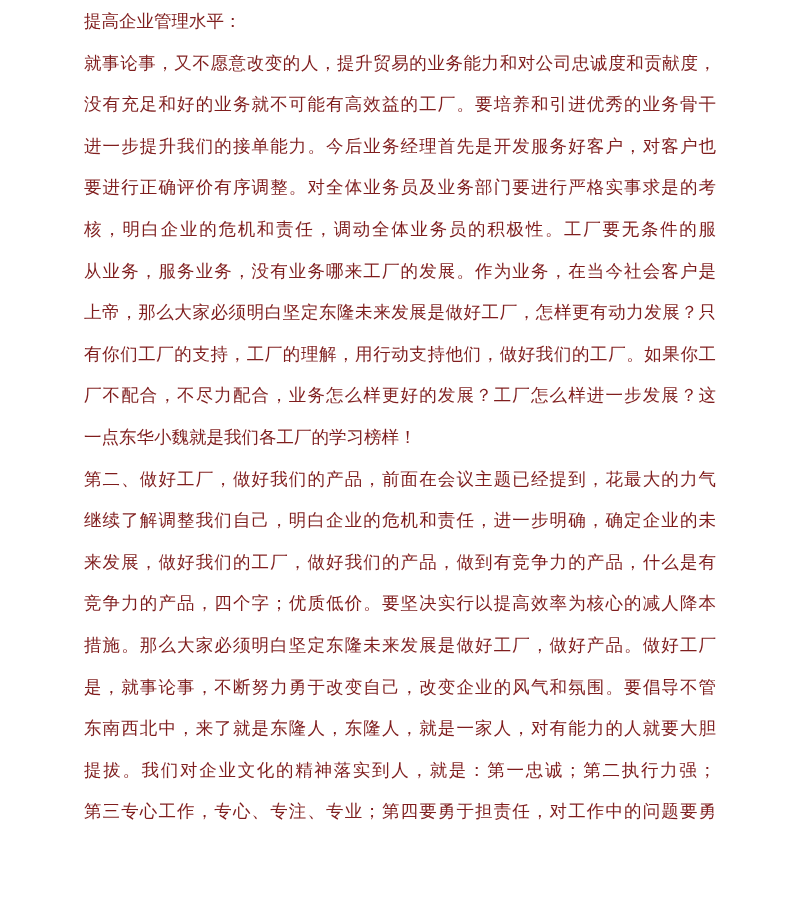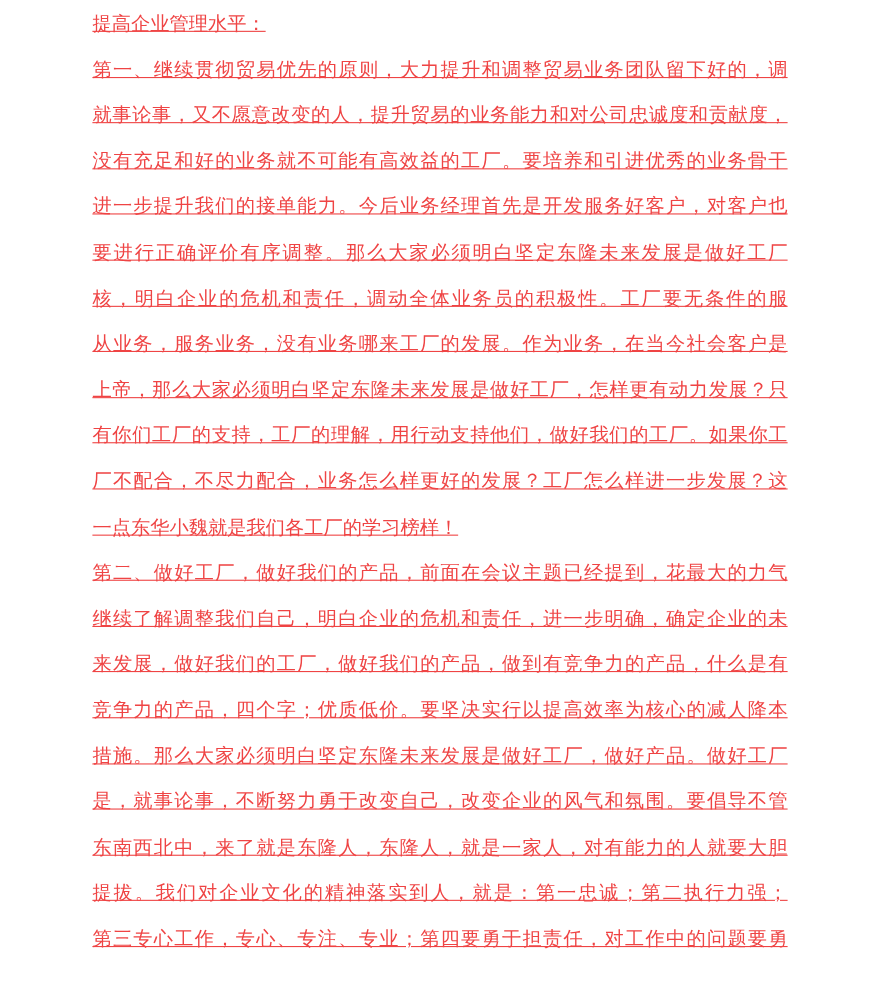--- a/index.html
+++ b/index.html
@@ -21,23 +21,22 @@
     height: 916px;
     background: #ffffff;
   }
   .textblock {
     position: absolute;
     left: 84px;
     top: 1px;
     width: 632px;
     font-family: "Liberation Serif", "DejaVu Serif", serif;
     font-size: 17.5px;
-    color: #ef4444;
+    color: #7f1d1d;
     font-weight: 400;
-    text-decoration: underline;
   }
   .line {
     height: 41.6px;
     line-height: 41.6px;
     text-align: left;
     white-space: nowrap;
     overflow: visible;
   }
   .line.j {
     white-space: normal;
@@ -45,25 +44,24 @@
     text-align-last: justify;
     text-justify: inter-character;
   }
 </style>
 </head>
 <body>
 
 <div class="page">
   <div class="textblock">
     <div class="line">提高企业管理水平：</div>
-    <div class="line j">第一、继续贯彻贸易优先的原则，大力提升和调整贸易业务团队留下好的，调</div>
     <div class="line j">就事论事，又不愿意改变的人，提升贸易的业务能力和对公司忠诚度和贡献度，</div>
     <div class="line j">没有充足和好的业务就不可能有高效益的工厂。要培养和引进优秀的业务骨干</div>
     <div class="line j">进一步提升我们的接单能力。今后业务经理首先是开发服务好客户，对客户也</div>
-    <div class="line j">要进行正确评价有序调整。那么大家必须明白坚定东隆未来发展是做好工厂</div>
+    <div class="line j">要进行正确评价有序调整。对全体业务员及业务部门要进行严格实事求是的考</div>
     <div class="line j">核，明白企业的危机和责任，调动全体业务员的积极性。工厂要无条件的服</div>
     <div class="line j">从业务，服务业务，没有业务哪来工厂的发展。作为业务，在当今社会客户是</div>
     <div class="line j">上帝，那么大家必须明白坚定东隆未来发展是做好工厂，怎样更有动力发展？只</div>
     <div class="line j">有你们工厂的支持，工厂的理解，用行动支持他们，做好我们的工厂。如果你工</div>
     <div class="line j">厂不配合，不尽力配合，业务怎么样更好的发展？工厂怎么样进一步发展？这</div>
     <div class="line">一点东华小魏就是我们各工厂的学习榜样！</div>
     <div class="line j">第二、做好工厂，做好我们的产品，前面在会议主题已经提到，花最大的力气</div>
     <div class="line j">继续了解调整我们自己，明白企业的危机和责任，进一步明确，确定企业的未</div>
     <div class="line j">来发展，做好我们的工厂，做好我们的产品，做到有竞争力的产品，什么是有</div>
     <div class="line j">竞争力的产品，四个字；优质低价。要坚决实行以提高效率为核心的减人降本</div>

